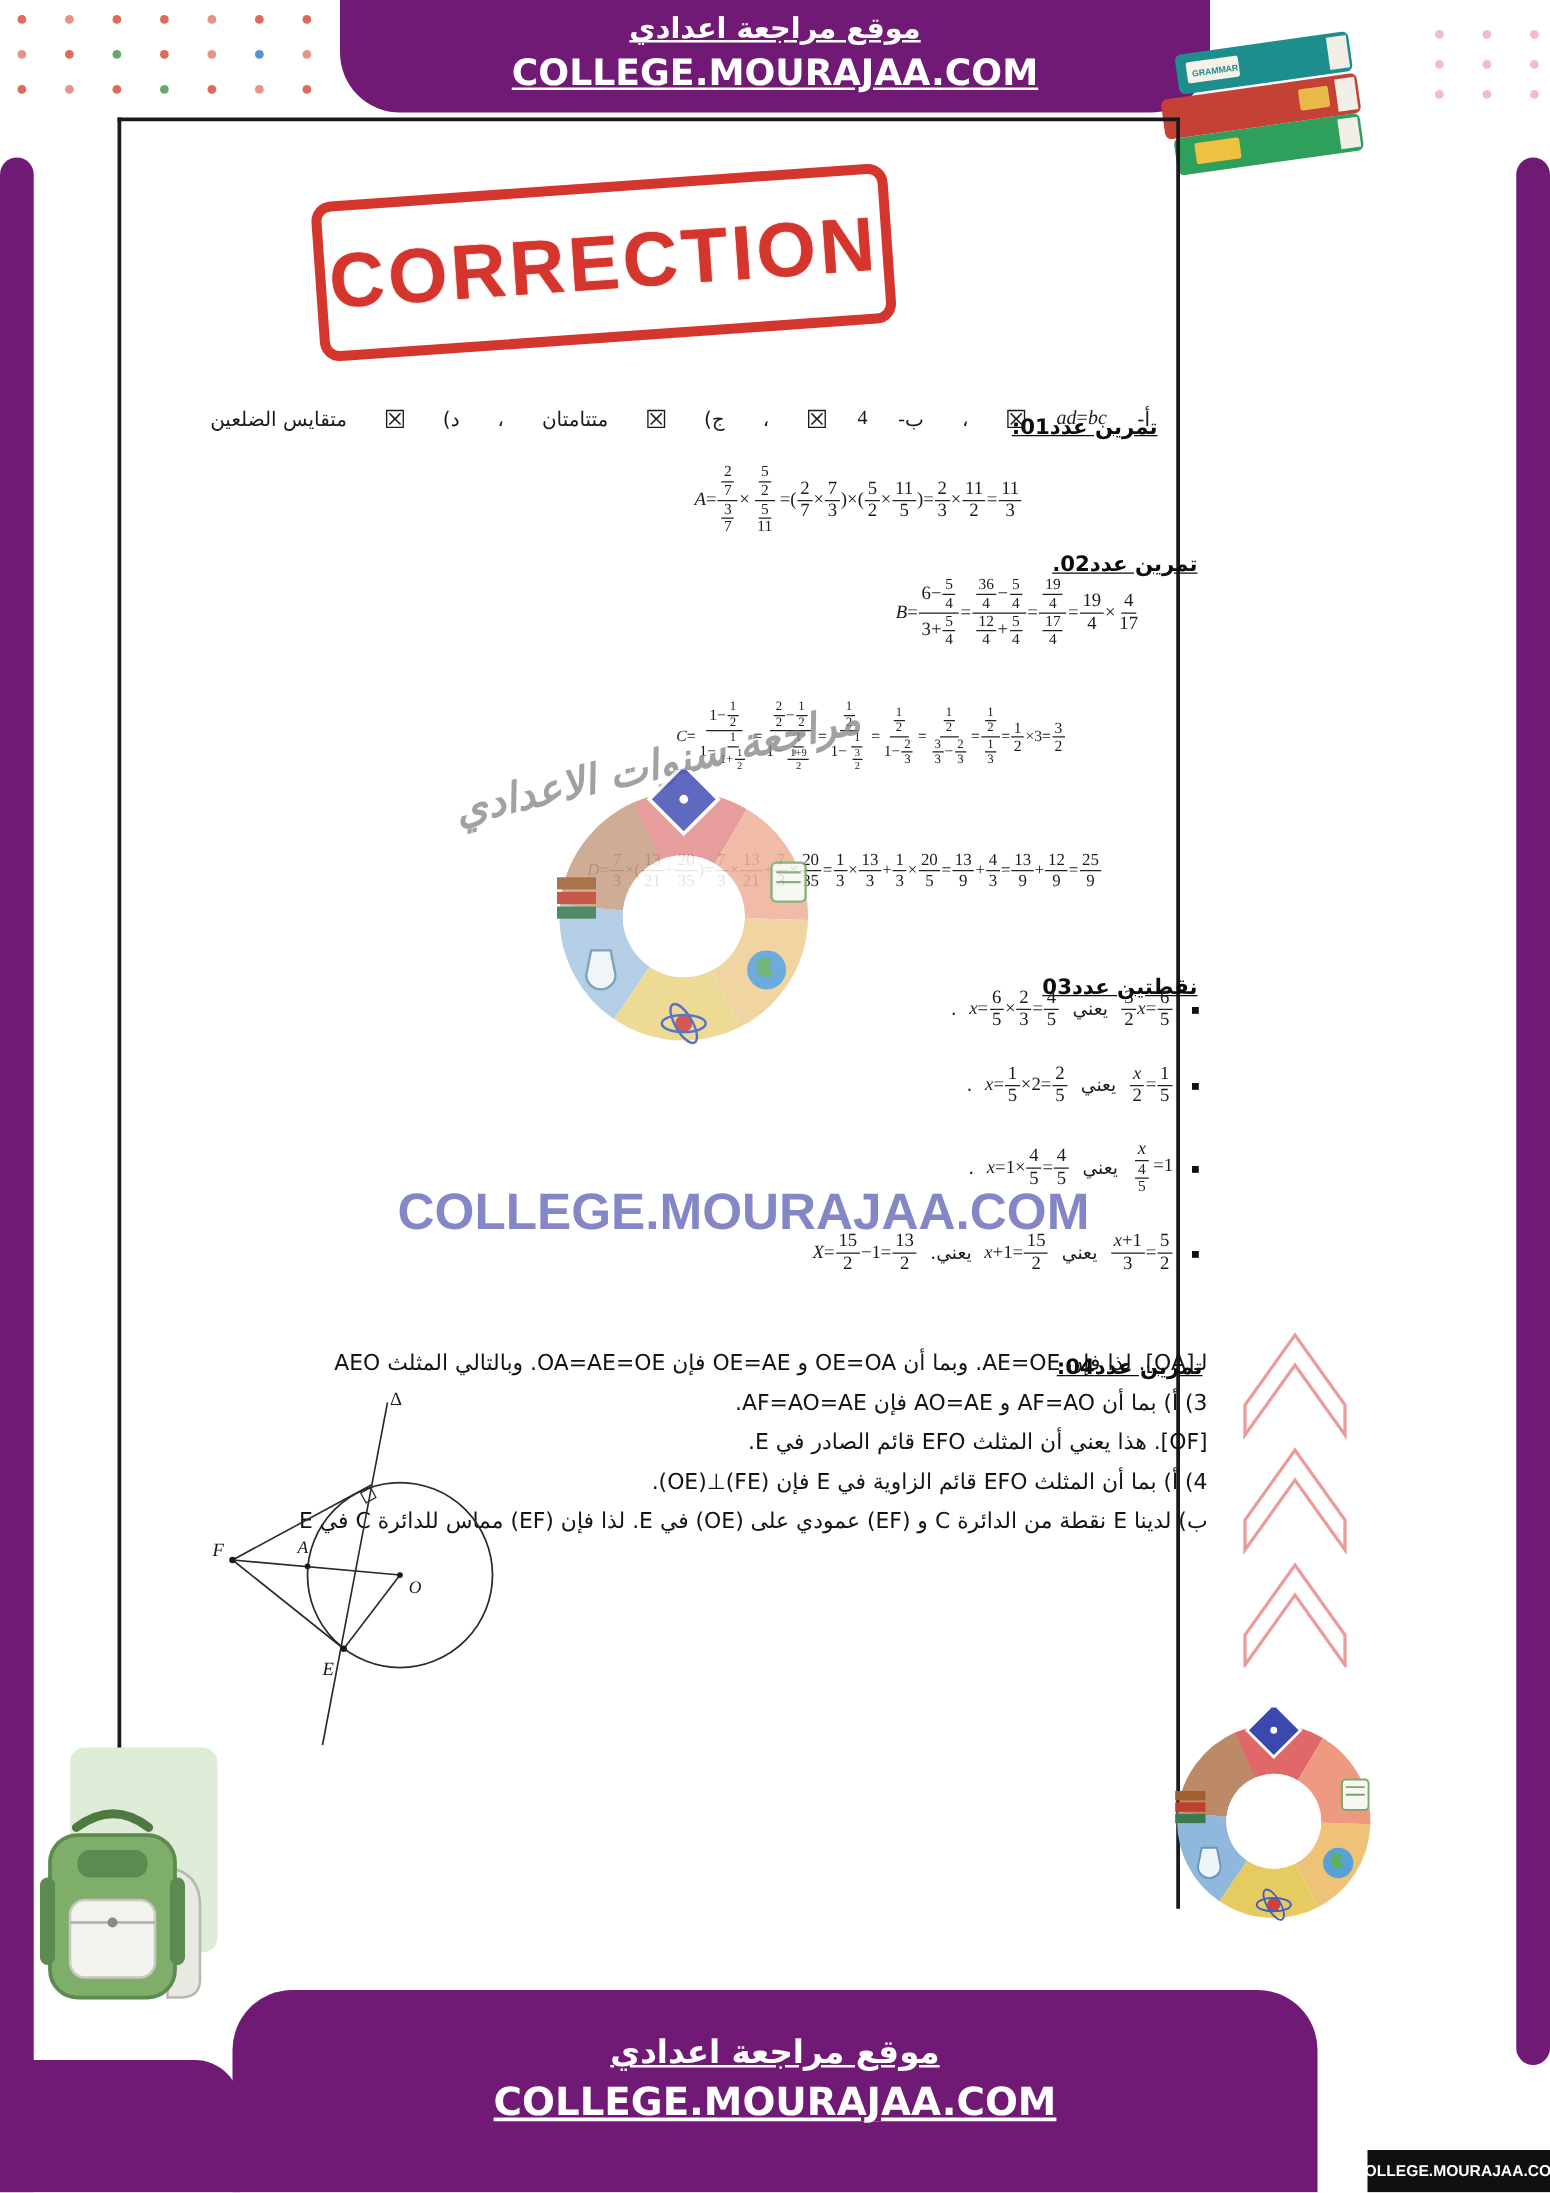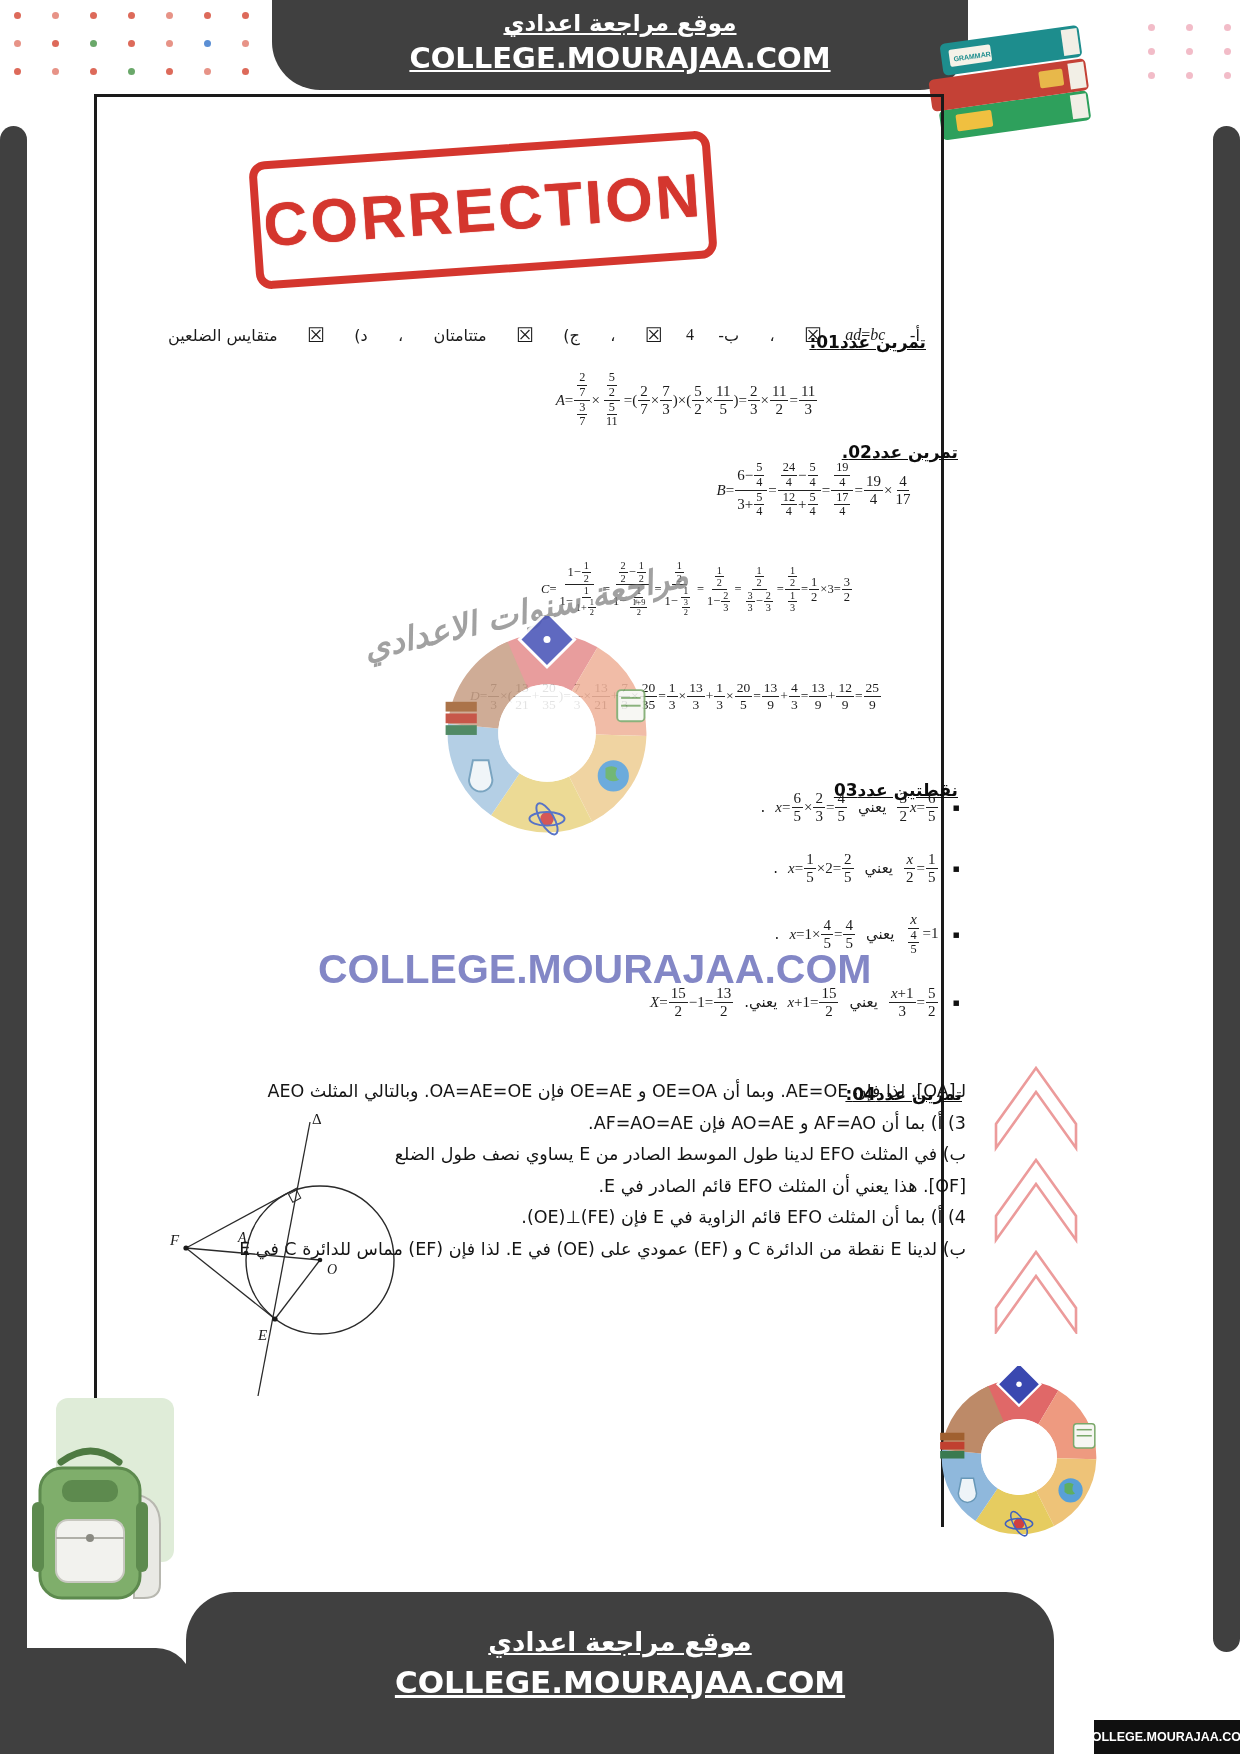--- a/index.html
+++ b/index.html
@@ -1,19 +1,19 @@
 <!DOCTYPE html>
 <html lang="ar"><head>
 <meta charset="utf-8">
 <style>
   html,body{margin:0;padding:0;background:#fff;}
   .canvas{position:relative;width:1240px;height:1754px;background:#ffffff;overflow:hidden;
           font-family:"DejaVu Sans",sans-serif;}
   .abs{position:absolute;}
-  .green{background:#404040;}
+  .green{background:#701a75;}
   .wtitle{color:#fff;font-weight:bold;text-decoration:underline;text-align:center;line-height:1.25;}
   
   .eq{display:flex;align-items:center;justify-content:center;font-family:"Liberation Serif",serif;color:#1b1b1b;}
   .eq span{white-space:nowrap;}
   .frac{display:inline-flex;flex-direction:column;align-items:center;margin:0 1px;}
   .fn,.fd{display:flex;align-items:center;justify-content:center;padding:0 2px;line-height:1.12;white-space:nowrap;}
   .fn{border-bottom:1.4px solid #222;}
   .frac .frac{font-size:.82em;}
   
   .segline{display:flex;direction:rtl;align-items:center;color:#1b1b1b;}
@@ -275,21 +275,21 @@
               <span><span>4</span></span>
             </span>
           </span>
         </span>
       </span>
       <span><span>=</span></span>
       <span class="frac">
         <span class="fn">
           <span class="frac">
             <span class="fn">
-              <span><span>24</span></span>
+              <span><span>36</span></span>
             </span>
             <span class="fd">
               <span><span>4</span></span>
             </span>
           </span>
           <span><span>−</span></span>
           <span class="frac">
             <span class="fn">
               <span><span>5</span></span>
             </span>
@@ -930,21 +930,20 @@
         </span>
       </span>
     </div>
 
   <div class="abs purple-site" style="left:318px;top:946px;">COLLEGE.MOURAJAA.COM</div>
 
   <div class="abs heading" style="left:842px;top:1048px;width:120px;">تمرين عدد04:</div>
   <div class="abs" style="left:168px;top:1076px;width:798px;">
       <div class="pline">لـ[OA]. لذا فإن AE=OE. وبما أن OE=OA و OE=AE فإن OA=AE=OE. وبالتالي المثلث AEO</div>
       <div class="pline">3) أ) بما أن AF=AO و AO=AE فإن AF=AO=AE.</div>
-      <div class="pline">ب) في المثلث EFO لدينا طول الموسط الصادر من E يساوي نصف طول الضلع</div>
       <div class="pline">[OF]. هذا يعني أن المثلث EFO قائم الصادر في E.</div>
       <div class="pline">4) أ) بما أن المثلث EFO قائم الزاوية في E فإن (FE)⊥(OE).</div>
       <div class="pline">ب) لدينا E نقطة من الدائرة C و (EF) عمودي على (OE) في E. لذا فإن (EF) مماس للدائرة C في E</div>
     </div>
 
   <svg class="abs" style="left:148px;top:1108px;" width="290" height="290" viewBox="0 0 290 290">
     <circle cx="172" cy="152" r="74" fill="none" stroke="#2a2a2a" stroke-width="1.4"></circle>
     <line x1="162" y1="14" x2="110" y2="288" stroke="#2a2a2a" stroke-width="1.3"></line>
     <line x1="38" y1="140" x2="172" y2="152" stroke="#2a2a2a" stroke-width="1.3"></line>
     <line x1="38" y1="140" x2="127" y2="211" stroke="#2a2a2a" stroke-width="1.3"></line>

